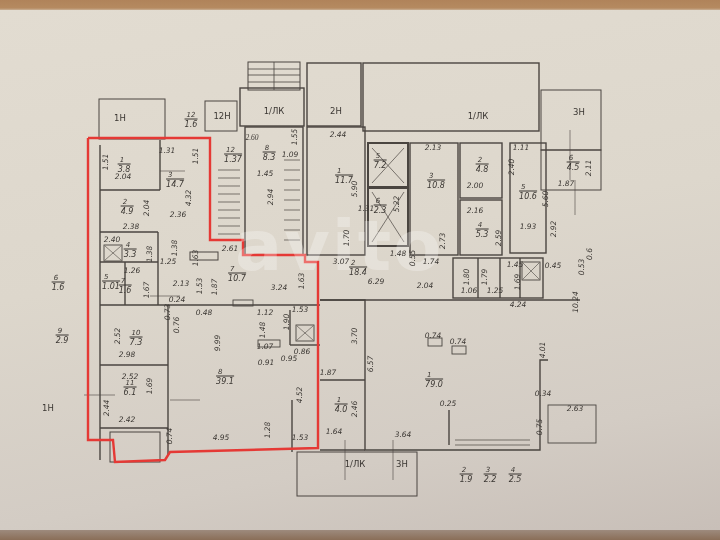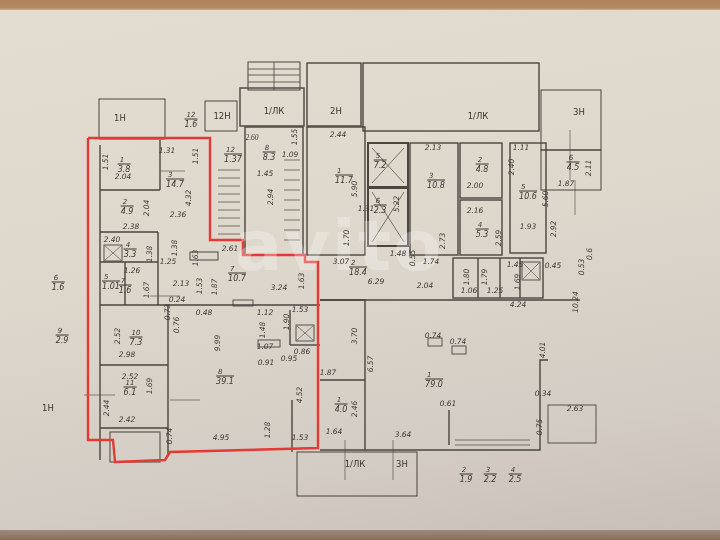--- a/index.html
+++ b/index.html
@@ -351,17 +351,17 @@
     <div class="lbl vert" style="left: 576px; top: 302px;">10.24</div>
     <div class="lbl" style="left: 433px; top: 336px;">0.74</div>
     <div class="lbl" style="left: 458px; top: 342px;">0.74</div>
     <div class="lbl vert" style="left: 543px; top: 350px;">4.01</div>
     <div class="lbl vert" style="left: 355px; top: 336px;">3.70</div>
     <div class="lbl vert" style="left: 371px; top: 364px;">6.57</div>
     <div class="lbl" style="left: 328px; top: 373px;">1.87</div>
     <div class="lbl vert" style="left: 355px; top: 409px;">2.46</div>
     <div class="lbl" style="left: 334px; top: 432px; text-align: right;">1.64</div>
     <div class="lbl" style="left: 403px; top: 435px;">3.64</div>
-    <div class="lbl" style="left: 448px; top: 404px;">0.61</div>
+    <div class="lbl" style="left: 448px; top: 404px;">0.25</div>
     <div class="lbl" style="left: 543px; top: 394px;">0.34</div>
     <div class="lbl" style="left: 575px; top: 409px;">2.63</div>
     <div class="lbl vert" style="left: 540px; top: 427px;">0.75</div>
   </div>
 
 </body></html>

